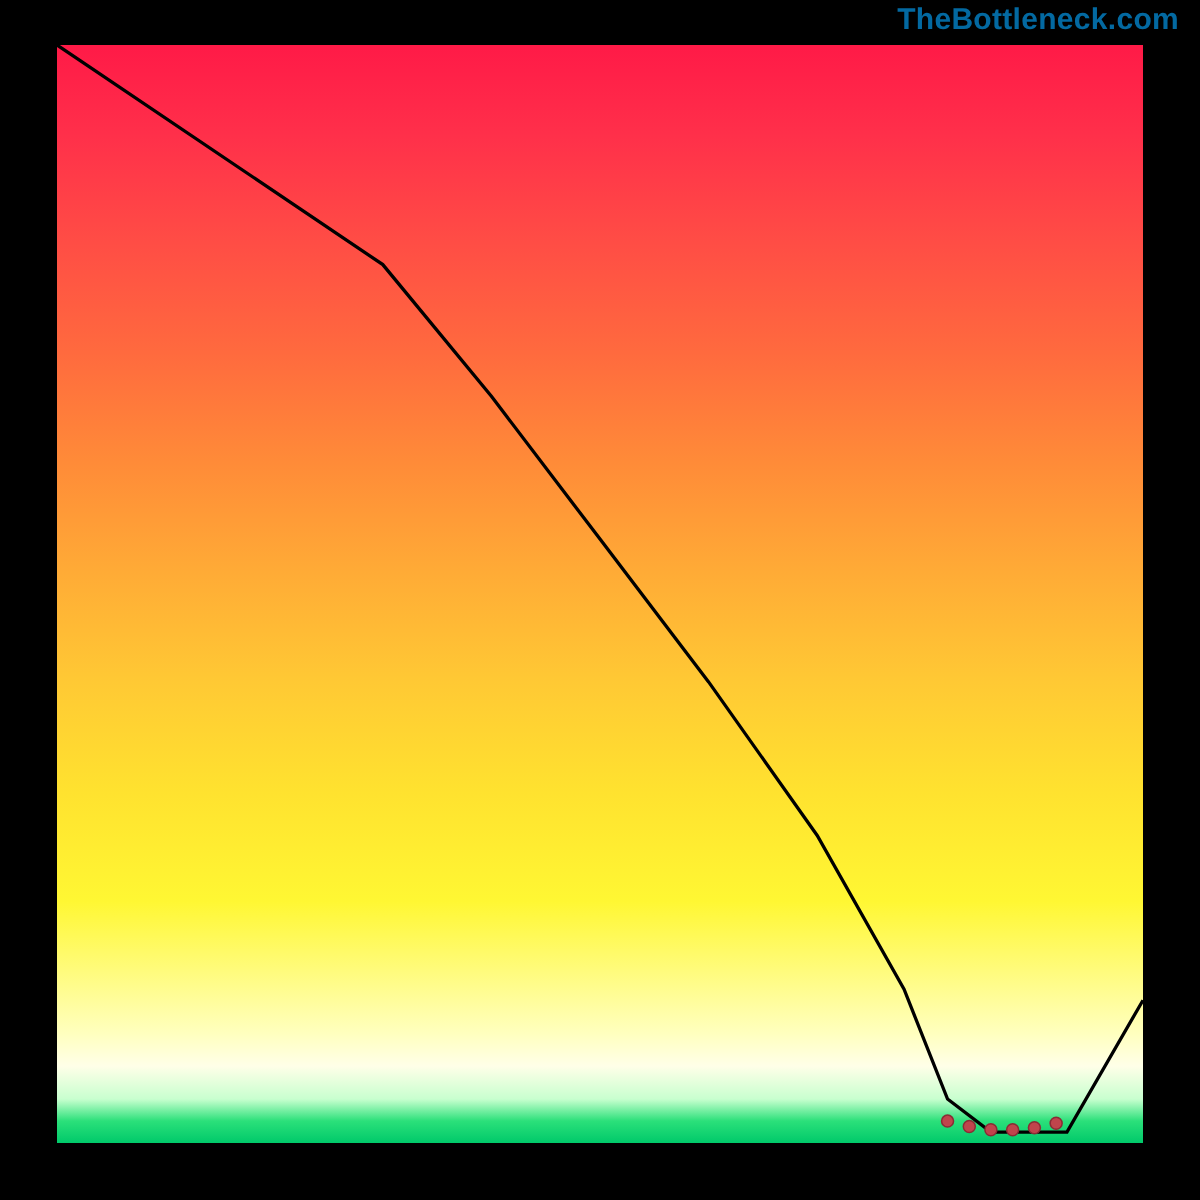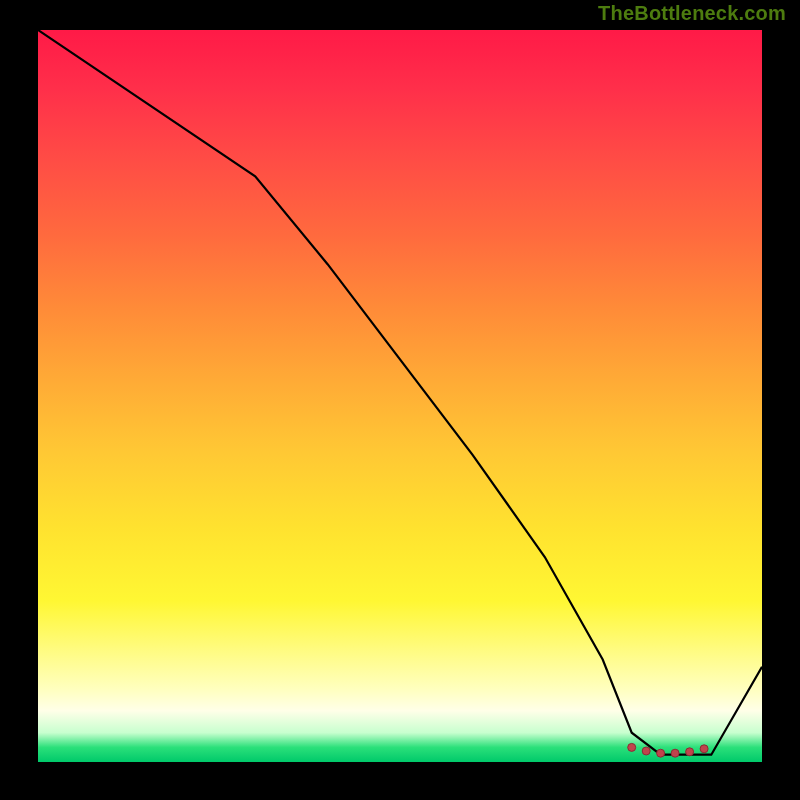--- a/index.html
+++ b/index.html
@@ -14,21 +14,21 @@
   .wrap {
     position: relative;
     width: 800px;
     height: 800px;
     background: #000;
   }
   .watermark {
     position: absolute;
     top: 2px;
     right: 14px;
-    color: #4d7c0f;
+    color: #0369a1;
     font-size: 20px;
     font-weight: 600;
     letter-spacing: 0.2px;
   }
   .plot {
     position: absolute;
     left: 38px;
     top: 30px;
     width: 724px;
     height: 732px;

